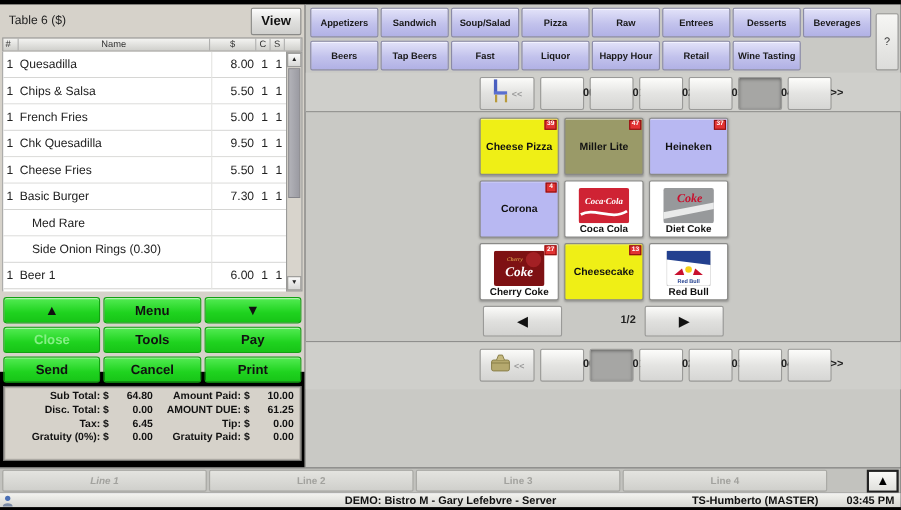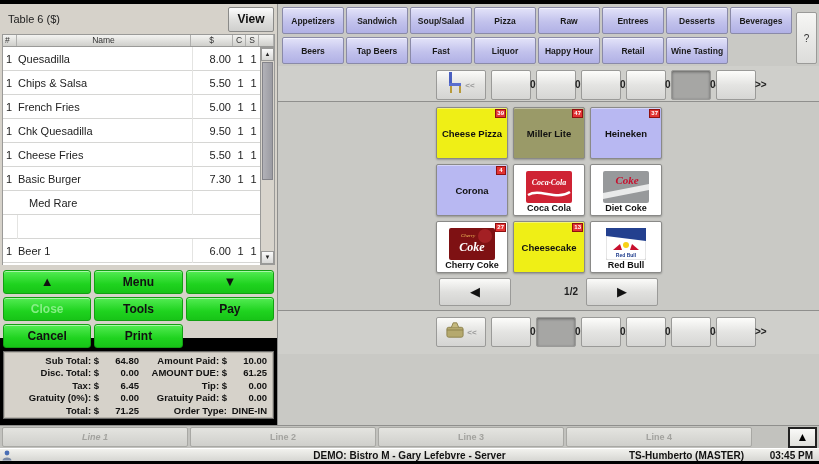--- a/index.html
+++ b/index.html
@@ -177,20 +177,21 @@
       </div>
       <div class="order-row mod">
         <span class="qty"></span>
         <span class="nm">Med Rare</span>
         <span class="pr"></span>
         <span class="c1"></span>
         <span class="s1"></span>
       </div>
       <div class="order-row mod">
         <span class="qty"></span>
+        <span class="nm">Side Onion Rings (0.30)</span>
         <span class="pr"></span>
         <span class="c1"></span>
         <span class="s1"></span>
       </div>
       <div class="order-row">
         <span class="qty">1</span>
         <span class="nm">Beer 1</span>
         <span class="pr">6.00</span>
         <span class="c1">1</span>
         <span class="s1">1</span>
@@ -203,20 +204,21 @@
       <div class="sb-btn sb-down">▼</div>
     </div>
 
     <div class="action-grid" style="top:266px;">
       <div class="gbtn"><span class="arrow">▲</span></div>
       <div class="gbtn">Menu</div>
       <div class="gbtn"><span class="arrow">▼</span></div>
       <div class="gbtn disabled">Close</div>
       <div class="gbtn">Tools</div>
       <div class="gbtn">Pay</div>
+      <div class="gbtn">Send</div>
       <div class="gbtn">Cancel</div>
       <div class="gbtn">Print</div>
     </div>
 
     <div class="totals-box" style="top:347px;">
       <div class="tot-row">
         <span>Sub Total: $</span>
         <span>64.80</span>
         <span>Amount Paid: $</span>
         <span>10.00</span>
@@ -231,26 +233,20 @@
         <span>Tax: $</span>
         <span>6.45</span>
         <span>Tip: $</span>
         <span>0.00</span>
       </div>
       <div class="tot-row">
         <span>Gratuity (0%): $</span>
         <span>0.00</span>
         <span>Gratuity Paid: $</span>
         <span>0.00</span>
-      </div>
-      <div class="tot-row">
-        <span>Total: $</span>
-        <span>71.25</span>
-        <span>Order Type:</span>
-        <span>DINE-IN</span>
       </div>
     </div>
   </div>
 
   <div class="right-panel">
     <div class="cat-row cat-row1">
       <div class="cat-btn">Appetizers</div>
       <div class="cat-btn">Sandwich</div>
       <div class="cat-btn">Soup/Salad</div>
       <div class="cat-btn">Pizza</div>

